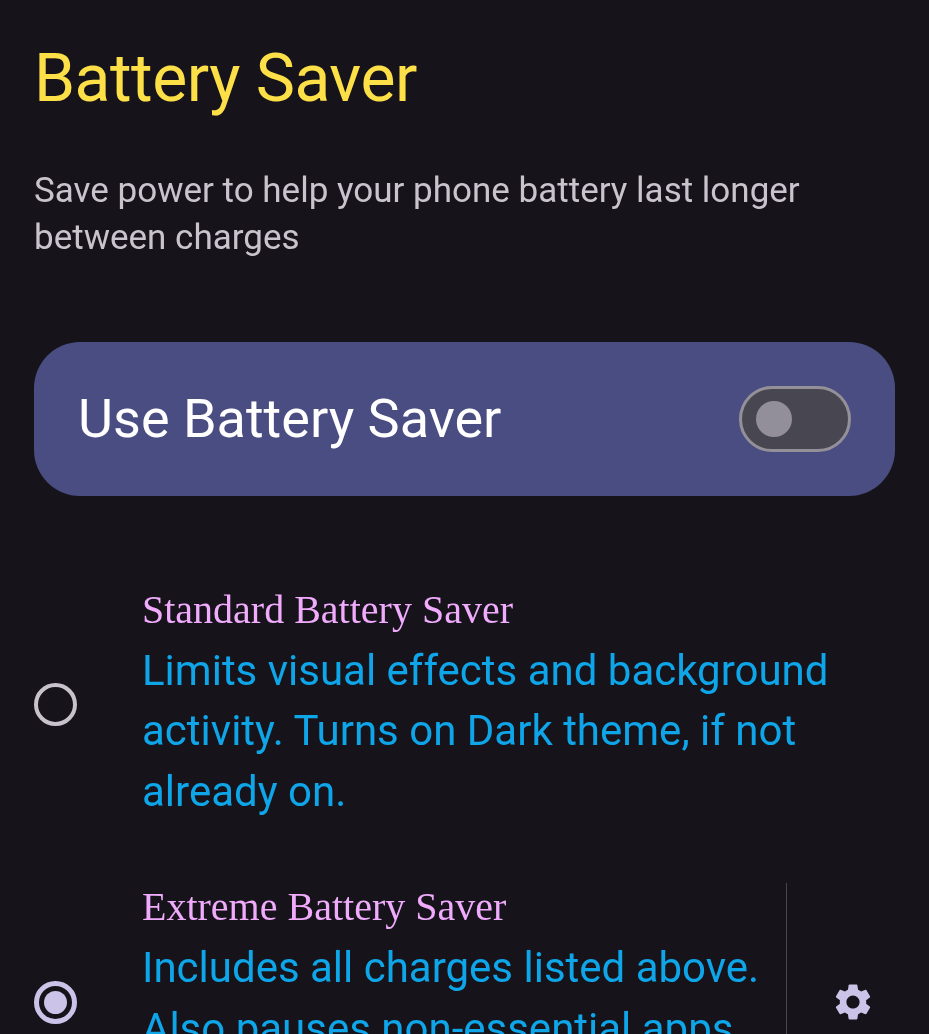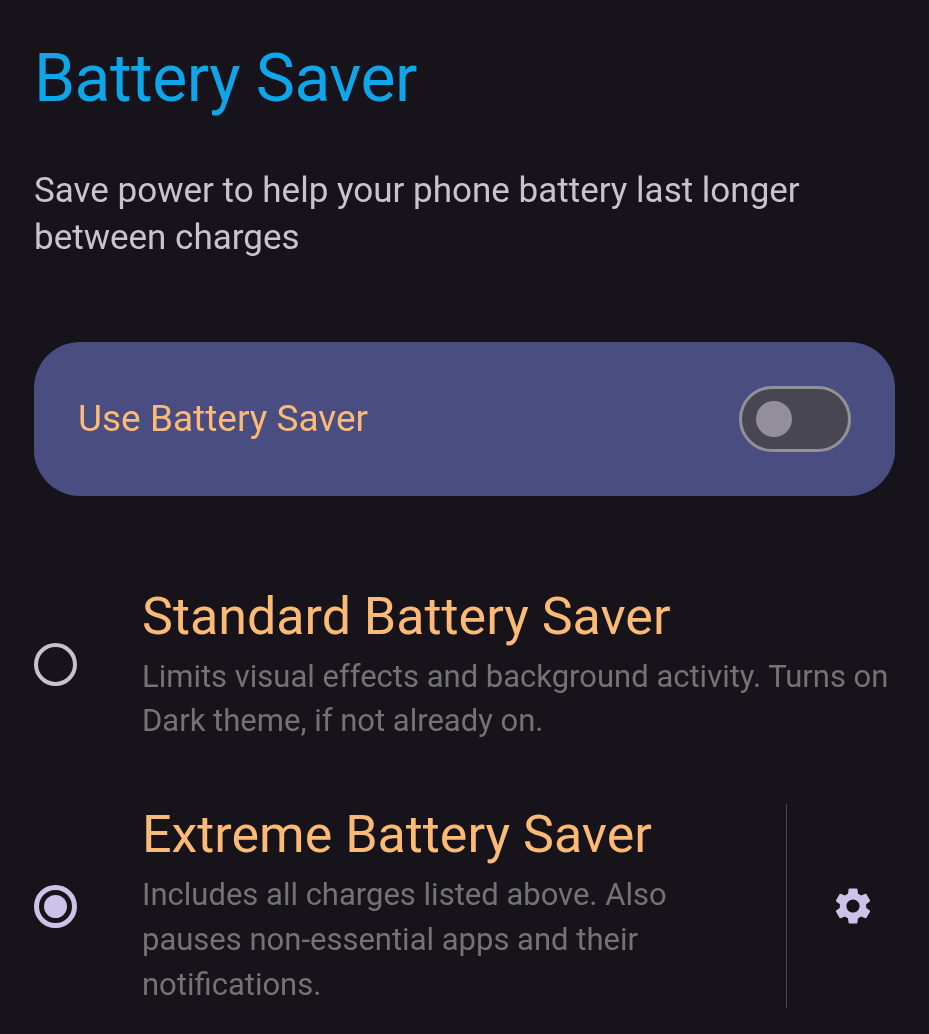--- a/index.html
+++ b/index.html
@@ -11,44 +11,44 @@
       width: 929px;
       height: 1034px;
       background-color: #16141a;
       font-family: 'Roboto', 'Segoe UI', Arial, sans-serif;
       color: #e6e1e8;
       overflow: hidden;
     }
     .page-title {
       font-size: 66px;
       font-weight: 400;
-      color: #0ea5e9;
+      color: #fde047;
       padding: 40px 34px 30px 34px;
       letter-spacing: -0.5px;
     }
     .subtitle {
       font-size: 35px;
       font-weight: 400;
       color: #c9c3ce;
       padding: 20px 34px 0 34px;
       line-height: 1.35;
     }
     .toggle-card {
       margin: 80px 34px 0 34px;
       background-color: #4a4d82;
       border-radius: 46px;
       padding: 44px 44px 44px 44px;
       display: flex;
       align-items: center;
       justify-content: space-between;
     }
     .toggle-label {
-      font-size: 37px;
+      font-size: 54px;
       font-weight: 400;
-      color: #fdba74;
+      color: #ffffff;
     }
     .switch {
       width: 112px;
       height: 66px;
       background-color: #484650;
       border: 3px solid #949098;
       border-radius: 40px;
       position: relative;
       cursor: pointer;
     }
@@ -96,29 +96,30 @@
       width: 23px;
       height: 23px;
       background-color: #cbc3e8;
       border-radius: 50%;
     }
     .option-text {
       flex: 1;
       min-width: 0;
     }
     .option-title {
-      font-size: 52px;
+      font-size: 40px;
       font-weight: 400;
-      color: #fdba74;
+      color: #f0abfc;
       margin-bottom: 8px;
+      font-family: Liberation Serif, serif;
     }
     .option-desc {
-      font-size: 31px;
+      font-size: 42px;
       font-weight: 400;
-      color: #737373;
+      color: #0ea5e9;
       line-height: 1.45;
     }
     .option-trailing {
       display: flex;
       align-items: center;
       margin-left: 20px;
       padding-left: 44px;
       border-left: 1px solid #4a4650;
       align-self: stretch;
     }

